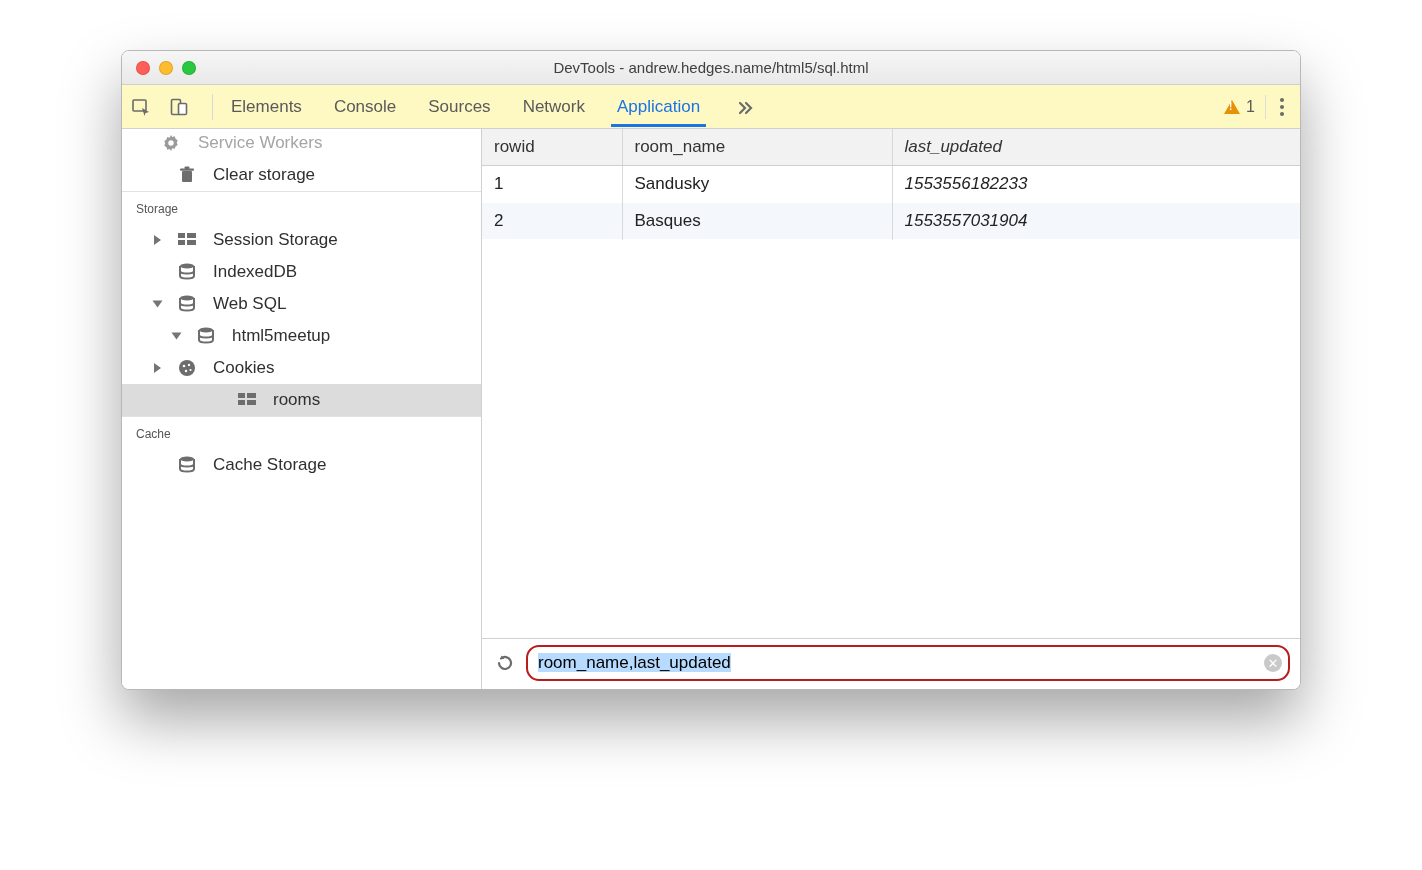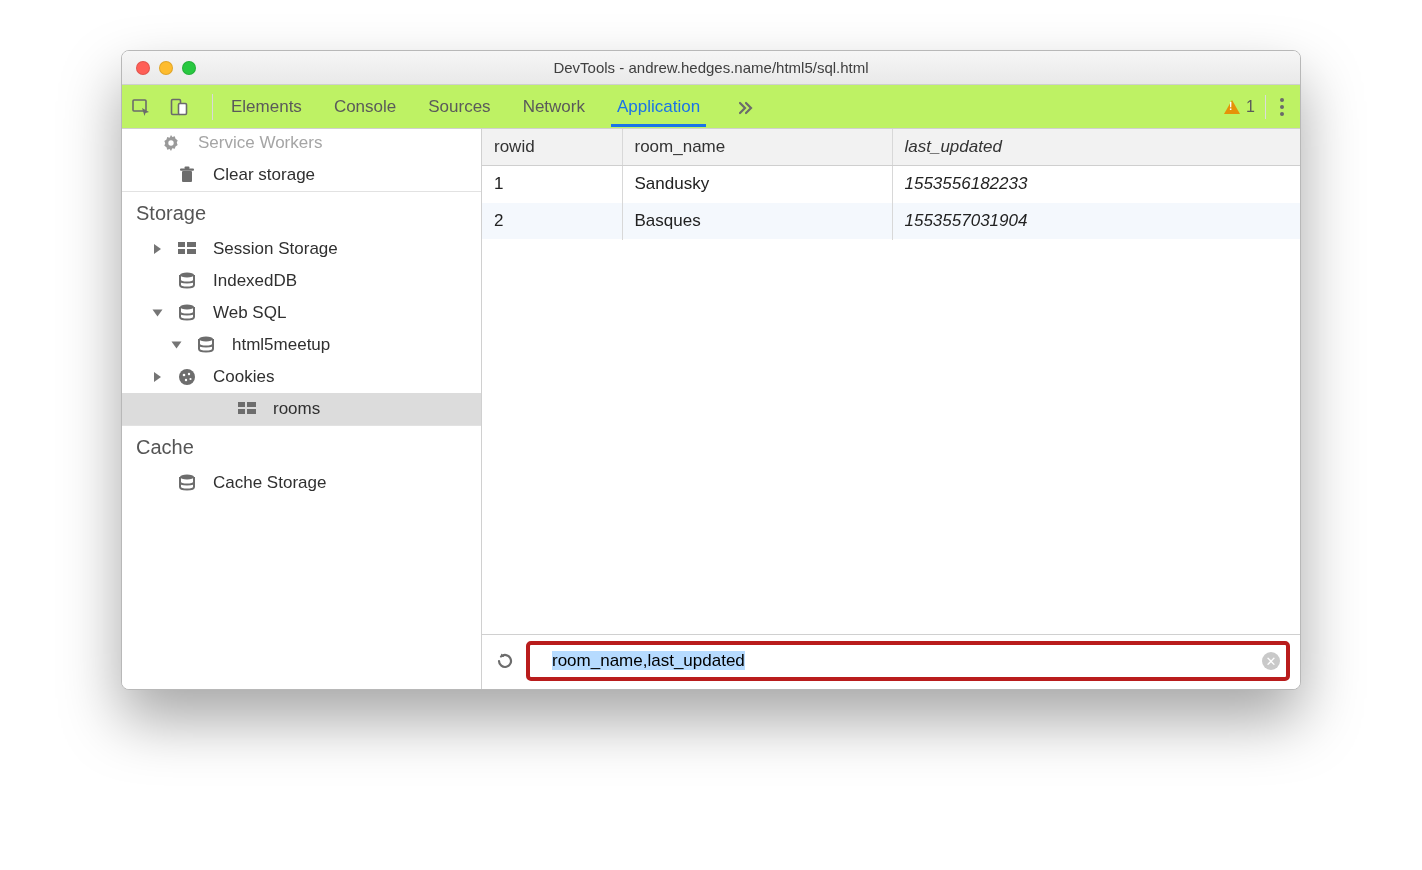--- a/index.html
+++ b/index.html
@@ -40,21 +40,21 @@
     position:absolute; left:0; right:0; text-align:center;
     font-size:15px; color:#404040; pointer-events:none;
     font-weight: 400;
   }
   
   .toolbar {
     height: 44px;
     border-bottom: 1px solid #d0d0d0;
     display:flex; align-items:center;
     padding: 0 8px;
-    background:#bef264;
+    background:#fef9c3;
     color:#5a5a5a;
   }
   .tb-left { display:flex; align-items:center; gap:16px; }
   .tb-icon { width:22px; height:22px; display:flex; align-items:center; justify-content:center; color:#6b6b6b; }
   .tb-sep { width:1px; height:26px; background:#d9d9d9; margin:0 12px 0 6px; }
   .tabs { display:flex; gap:28px; align-items:center; flex:1; padding-left:4px;}
   .tab { font-size:17px; color:#5a5a5a; padding:10px 2px 9px; cursor:pointer; position:relative; }
   .tab.active { color:#1a73e8; }
   .tab.active::after {
     content:""; position:absolute; left:-4px; right:-4px; bottom:-1px; height:3px; background:#1a73e8;
@@ -78,21 +78,21 @@
   .sidebar {
     width: 360px;
     border-right:1px solid #d0d0d0;
     background:#fff;
     overflow:hidden;
     font-size:17px;
     color:#303030;
   }
   .sidebar .group-title {
     padding: 10px 14px 8px;
-    color:#555; font-size:20px;
+    color:#555; font-size:12px;
   }
   .sidebar hr { border:none; border-top:1px solid #e2e2e2; margin:0; }
   .row {
     display:flex; align-items:center; gap:16px;
     padding:6px 0 6px 16px;
     cursor:pointer;
   }
   .row.indent1 { padding-left: 32px; }
   .row.indent2 { padding-left: 51px; }
   .row.indent3 { padding-left: 92px; }
@@ -130,22 +130,22 @@
 
   .querybar {
     border-top:1px solid #d0d0d0;
     display:flex; align-items:center; gap:10px;
     padding:6px 10px 8px 12px;
     background:#fff;
   }
   .refresh { width:22px; height:22px; color:#6c6c6c; cursor:pointer; display:flex; align-items:center; justify-content:center;}
   .query-wrap {
     flex:1; display:flex; align-items:center;
-    border:4px solid #b91c1c; border-radius:5px;
-    padding:2px 6px 2px 20px;
+    border:2px solid #b91c1c; border-radius:13px;
+    padding:2px 6px 2px 8px;
     background:#fff;
   }
   .query-input {
     flex:1; border:none; outline:none; font-size:17px; font-family:inherit;
     padding:4px 2px; background:transparent;
   }
   .query-input::selection { background:#b6dbff; }
   .sel-highlight {
     background:#b6dbff;
     padding:0 0;

